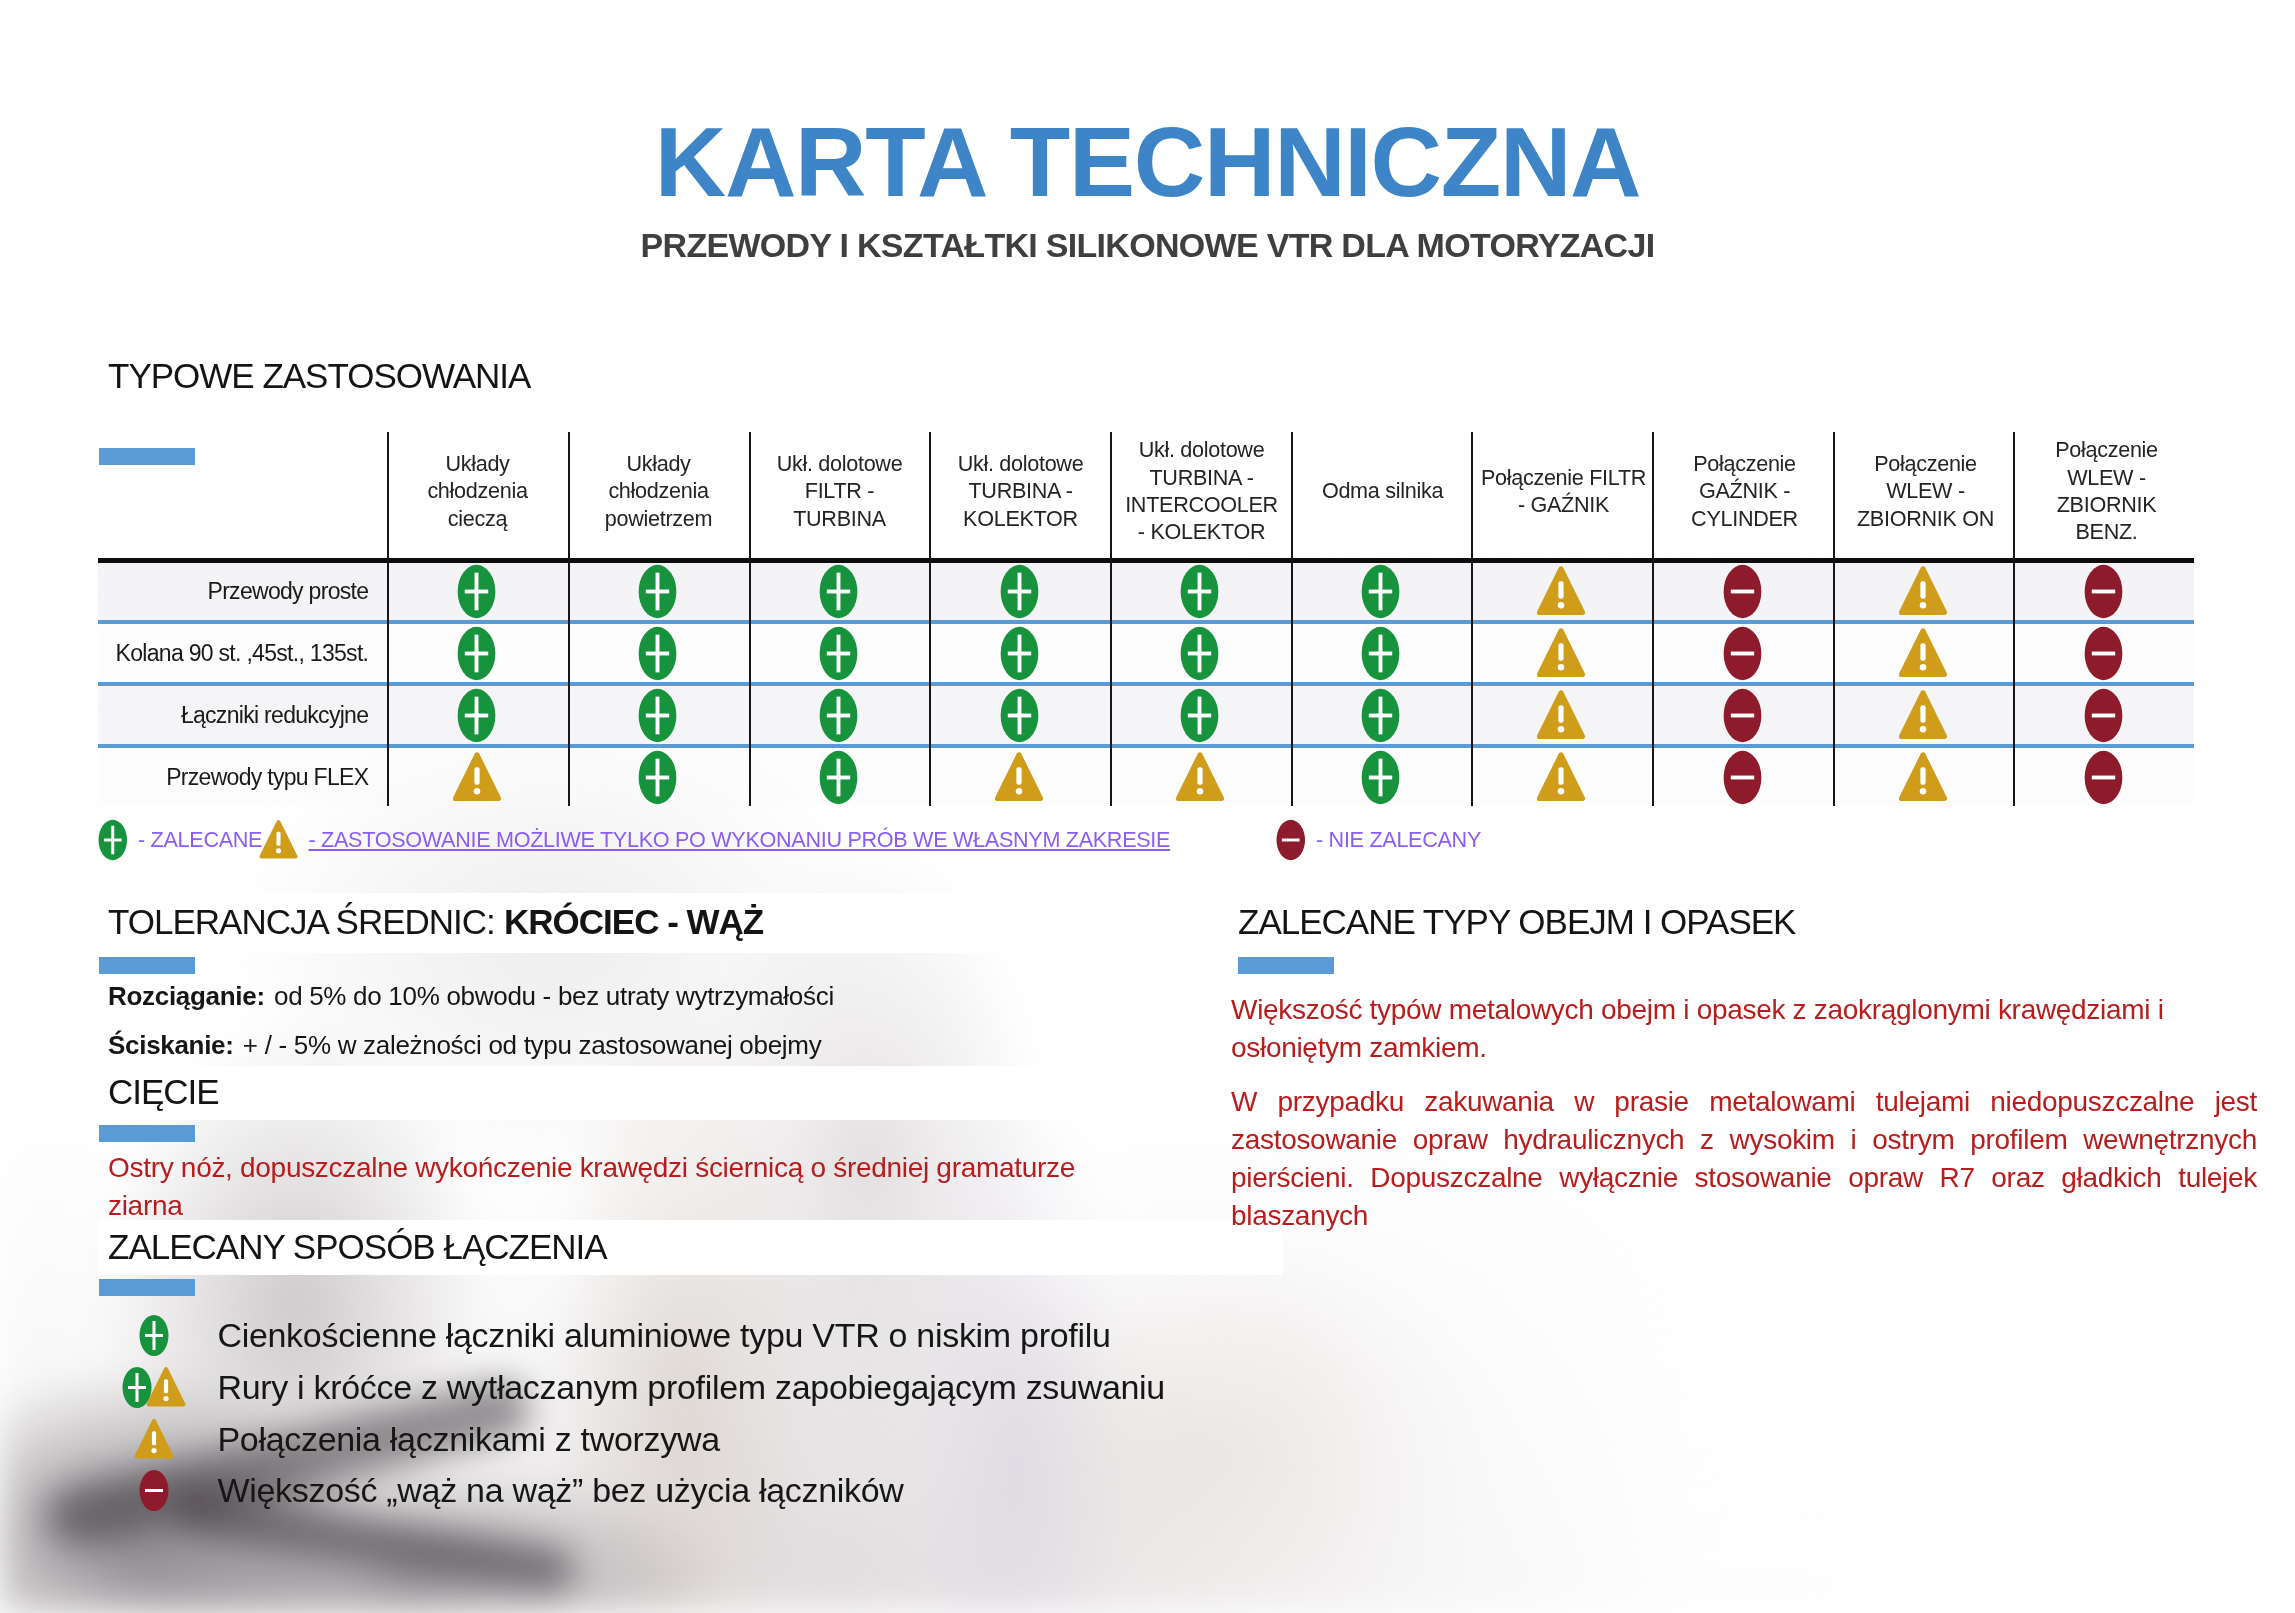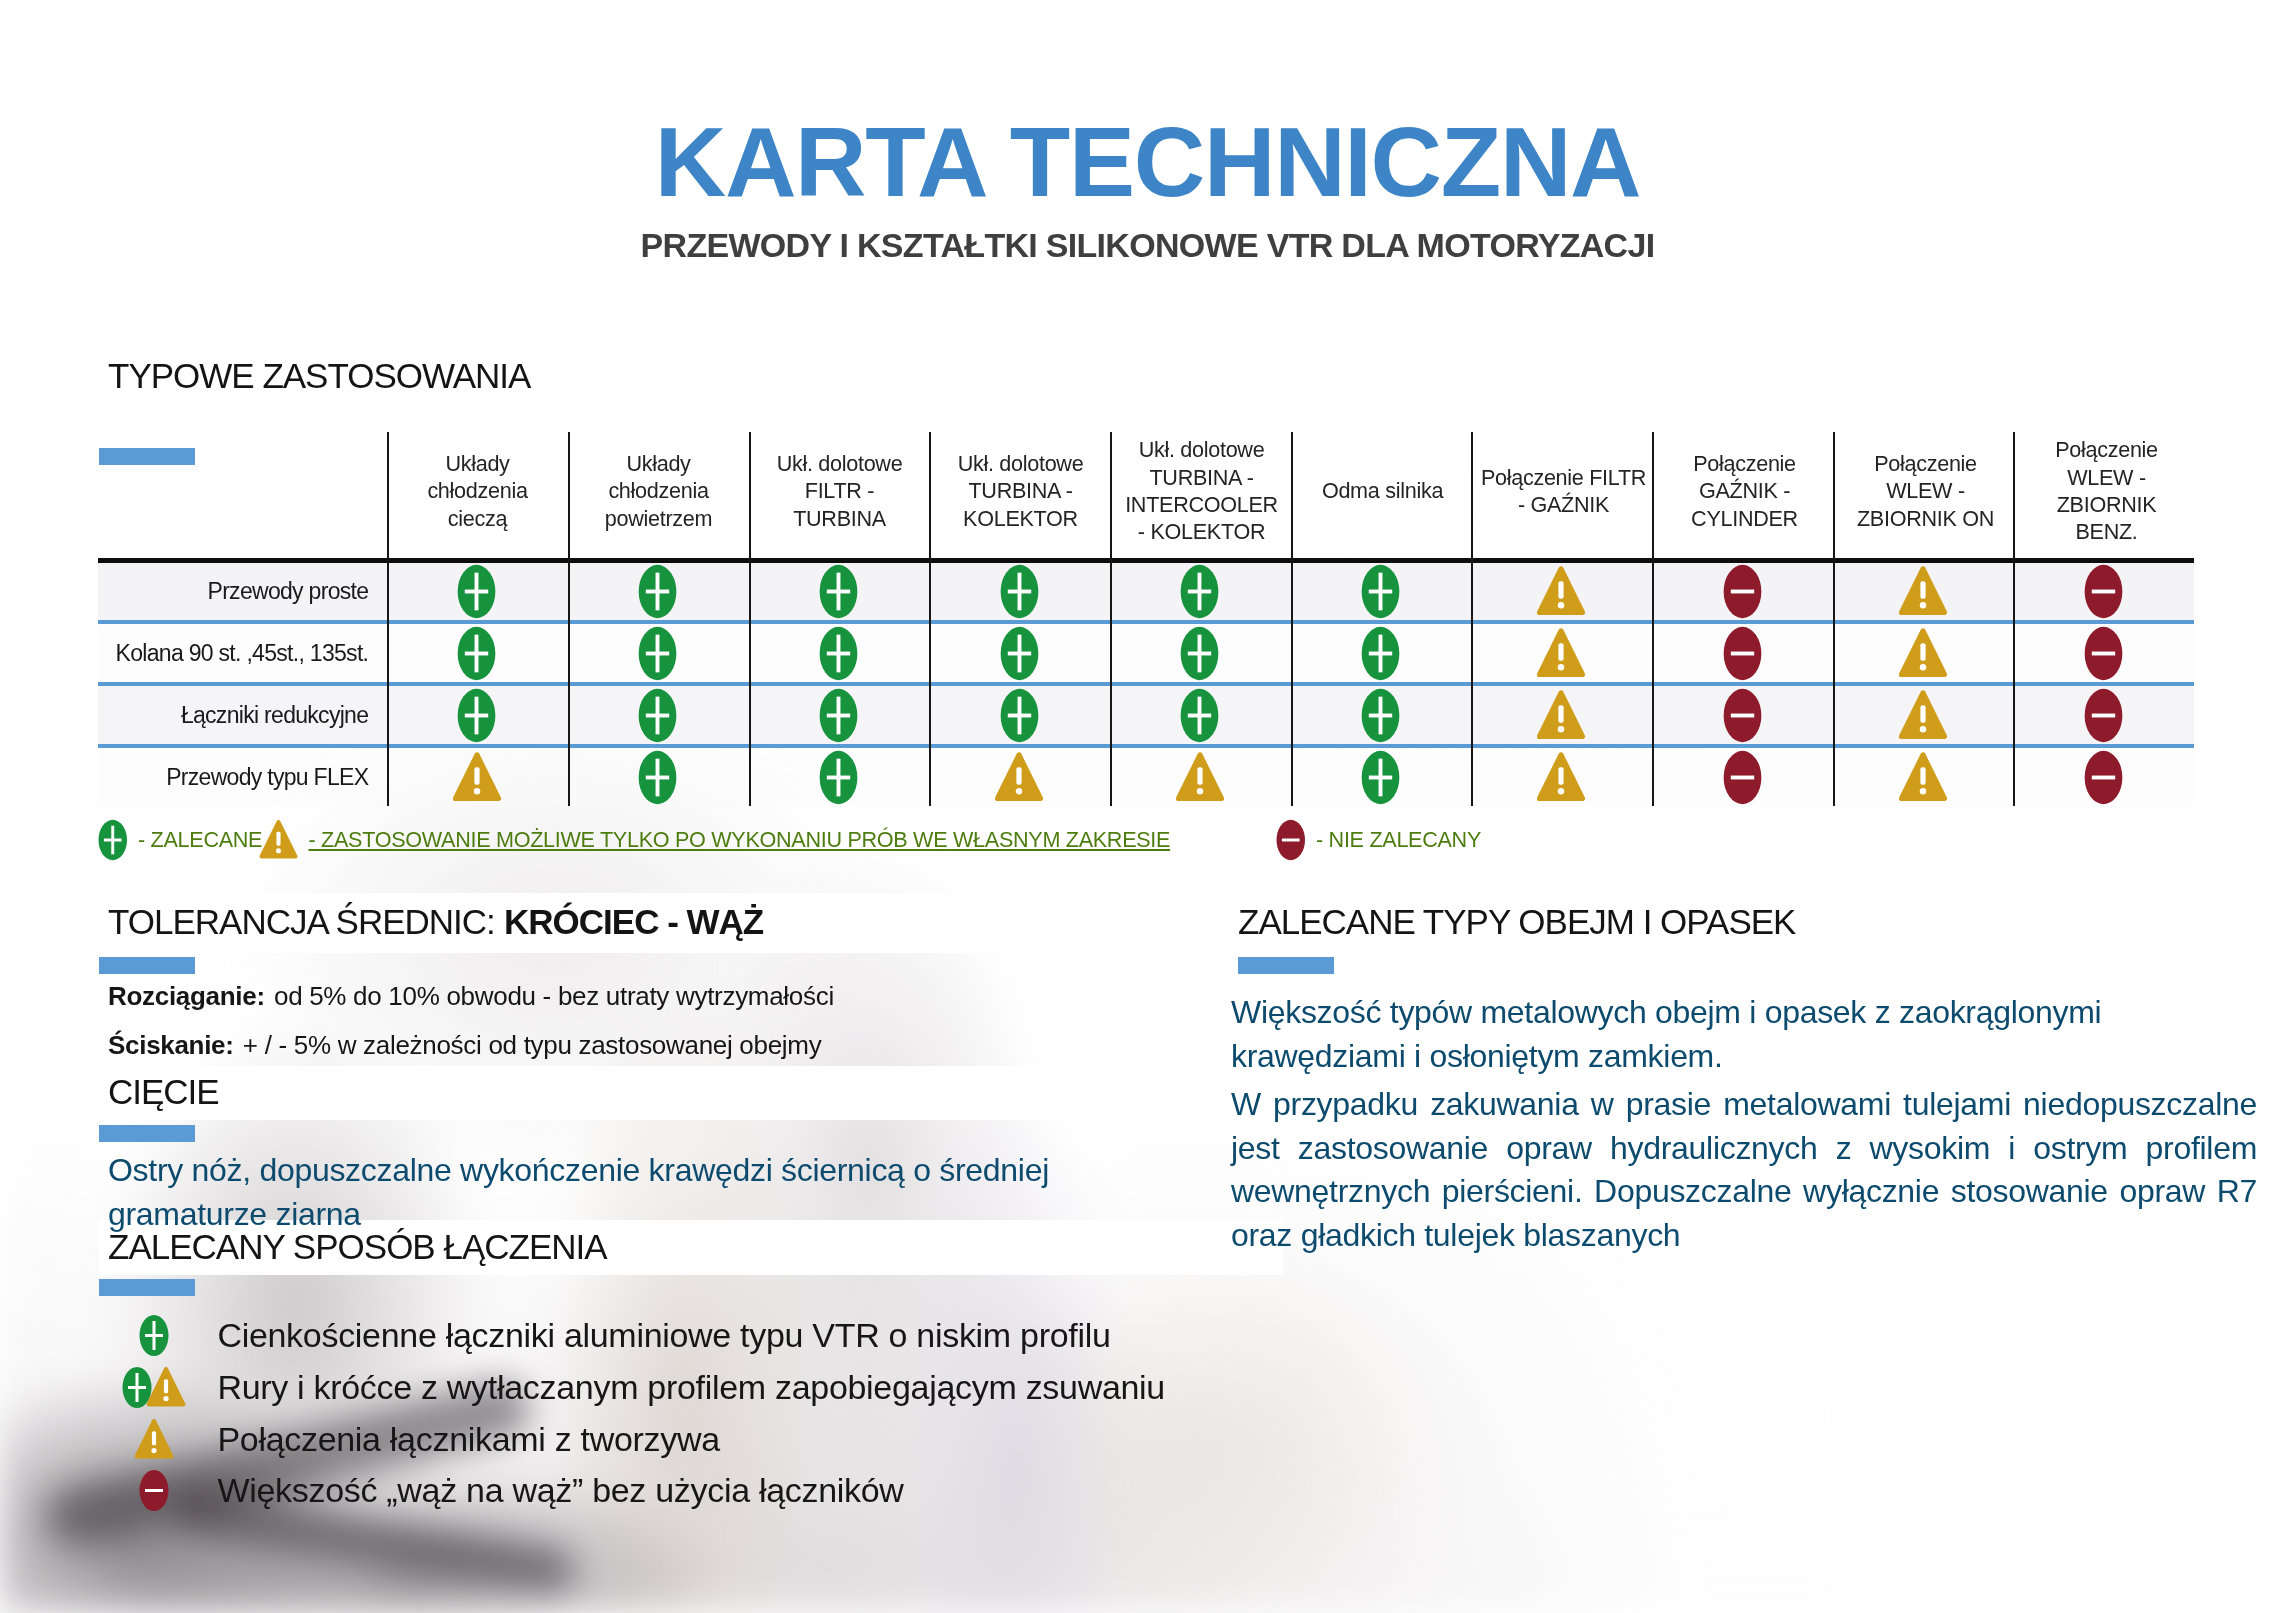--- a/index.html
+++ b/index.html
@@ -46,27 +46,27 @@
   .trow:nth-child(1){background:rgba(243,242,244,0.9);}
   .trow:nth-child(2){background:rgba(253,253,253,0.85);}
   .trow:nth-child(3){background:rgba(243,242,244,0.85);}
   .trow:nth-child(4){background:rgba(250,249,250,0.4);}
   .rowlabel{width:289px;box-sizing:border-box;display:flex;align-items:center;justify-content:flex-end;
             padding-right:18.3px;font-size:23px;letter-spacing:-0.7px;white-space:nowrap;color:#1a1a1a;}
   .tcell{width:181px;display:flex;align-items:center;justify-content:center;}
 
   
   .legend-item{position:absolute;top:817px;height:45px;display:flex;align-items:center;gap:10.5px;
-               font-size:21.6px;letter-spacing:-0.3px;white-space:nowrap;color:#4d7c0f;z-index:3;}
+               font-size:21.6px;letter-spacing:-0.3px;white-space:nowrap;color:#8b5cf6;z-index:3;}
 
   
   .tol-title b{margin-left:9.2px;}
   .body-line{position:absolute;font-size:26px;letter-spacing:-0.3px;color:#161616;z-index:3;}
   .body-line b{margin-right:9.2px;margin-top:40px;}
-  .para{position:absolute;font-size:32px;line-height:1.36;letter-spacing:-0.3px;color:#0c4a6e;z-index:3;}
+  .para{position:absolute;font-size:28px;line-height:1.36;letter-spacing:-0.3px;color:#b91c1c;z-index:3;}
   .just{text-align:justify;}
 
   
   .jitem{position:absolute;left:105px;height:46px;display:flex;align-items:center;z-index:3;}
   .jicons{width:98px;display:flex;align-items:center;justify-content:center;}
   .jicons svg + svg{margin-left:-5.2px;}
   .jtext{margin-left:14.4px;font-size:34px;letter-spacing:-0.3px;white-space:nowrap;color:#161616;}
 </style>
 </head>
 <body>

